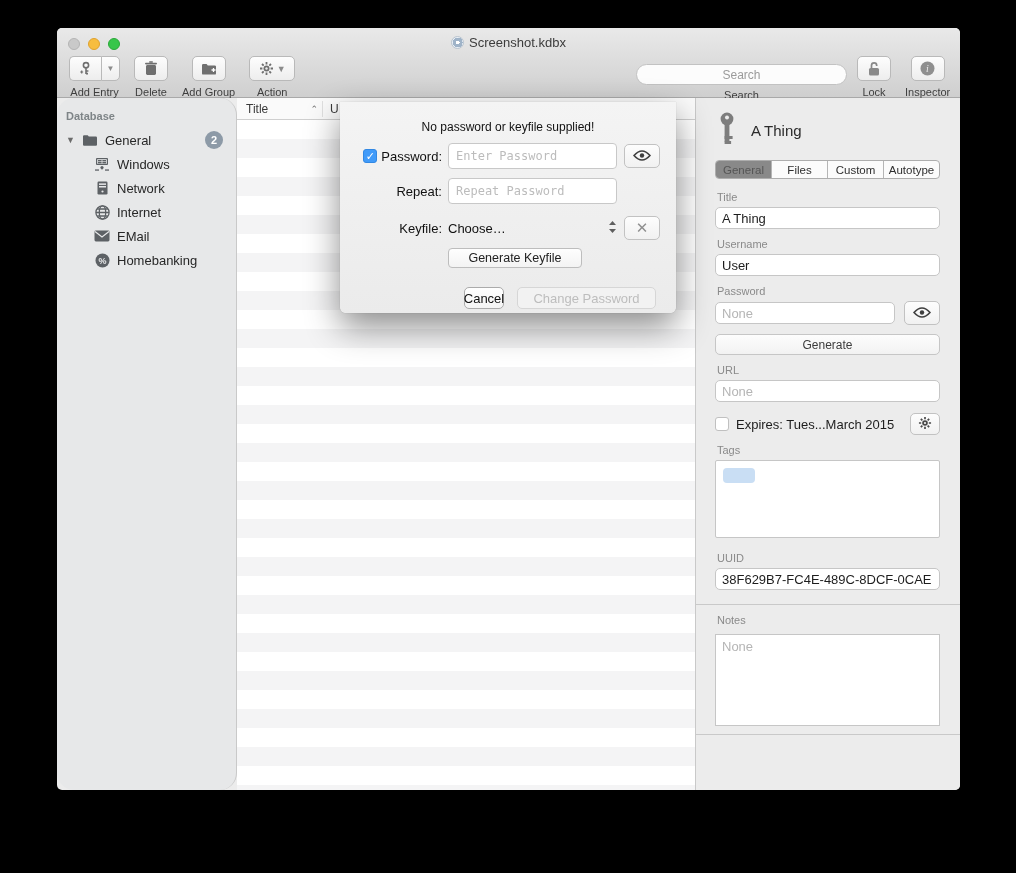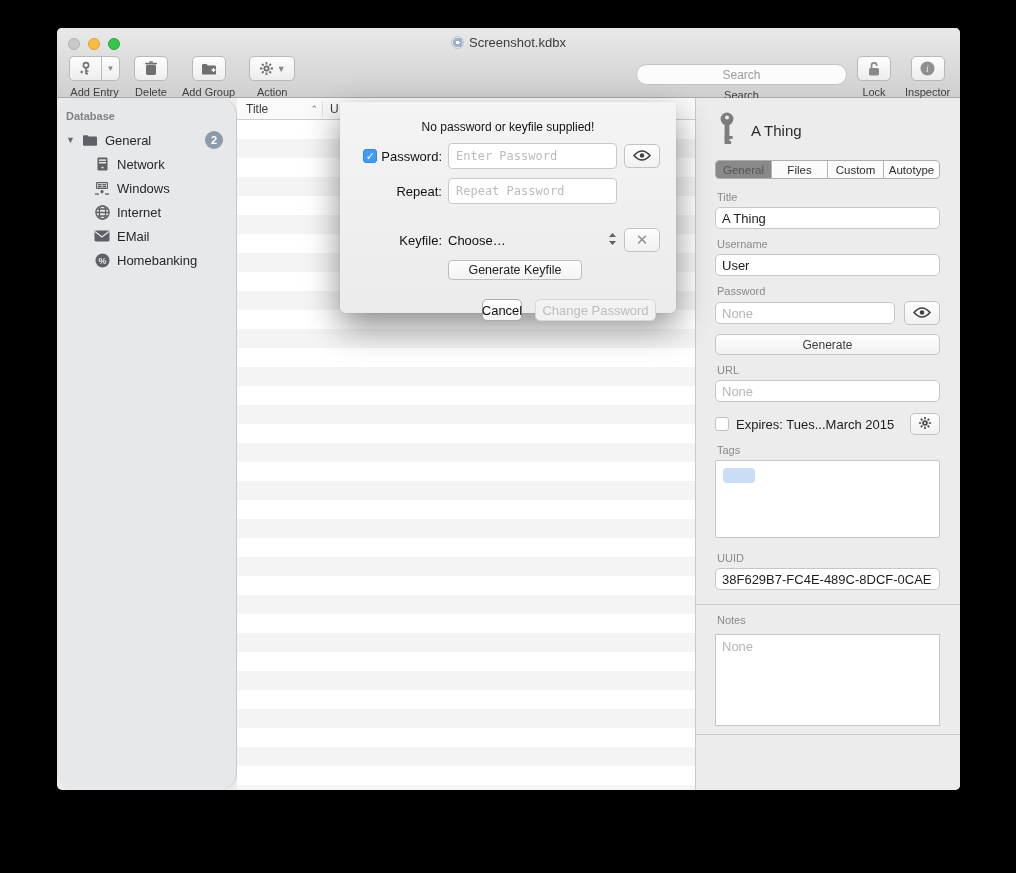--- a/index.html
+++ b/index.html
@@ -105,21 +105,21 @@
     font-family:"DejaVu Sans Mono", monospace; font-size:12px; color:#1d1d1d; padding:0 7px; outline:none; }
   .dfield::placeholder { color:#bcbcbc; }
   .dside { margin-left:7px; }
   .popup { width:169px; margin-left:6px; display:flex; align-items:center; justify-content:space-between; color:#111; }
   .stepper { color:#5e5e5e; }
   .gen-key { width:134px; margin:8px 0 0 108px; height:20px; border:1px solid #bdbdbd; border-radius:4px;
     background:linear-gradient(#fefefe,#f3f3f3); font-size:12.5px; color:#222; display:flex; align-items:center; justify-content:center; }
   .sheet-actions { display:flex; justify-content:flex-end; gap:13px; margin:19px 20px 0 0; }
   .btn { height:22px; border-radius:5px; font-size:13px; display:flex; align-items:center; justify-content:center; }
   .btn.cancel { width:40px; border:1px solid #ababab; background:linear-gradient(#ffffff,#f4f4f4); color:#111; }
-  .btn.disabled { width:121px; border:1px solid #d6d6d6; background:#f2f2f2; color:#bdbdbd; }
+  .btn.disabled { width:139px; border:1px solid #d6d6d6; background:#f2f2f2; color:#bdbdbd; }
 </style>
 </head>
 <body>
 
 <div class="stage">
   <div class="window">
 
     <div class="chrome">
       <div class="traffic">
         <span class="light close"></span>
@@ -239,52 +239,52 @@
             <svg width="16" height="13" viewBox="0 0 16 13">
                 <path d="M1 2.4 q0-1.1 1.1-1.1 h3.6 l1.1 1.3 h7.1 q1.1 0 1.1 1.1 v7 q0 1.1-1.1 1.1 H2.1 Q1 11.8 1 10.7 Z" fill="#5d6165"></path>
               </svg>
           </span>
           <span>General</span>
           <span class="badge">2</span>
         </div>
 
         <div class="side-row child">
           <span class="sicon">
-            <svg width="11" height="14" viewBox="0 0 11 14">
-                <rect x="0.5" y="0.5" width="10" height="13" rx="1.2" fill="#5d6165"></rect>
-                <rect x="2" y="2.4" width="7" height="1.5" fill="#e7e8e9"></rect>
-                <rect x="2" y="5" width="7" height="1.5" fill="#e7e8e9"></rect>
-                <circle cx="5.5" cy="10.5" r="1.1" fill="#e7e8e9"></circle>
-              </svg>
-          </span>
-          <span>Network</span>
-        </div>
-
-        <div class="side-row child">
-          <span class="sicon">
             <svg width="16" height="14" viewBox="0 0 16 14">
                 <g fill="#5d6165">
                   <rect x="2" y="1" width="12" height="7" rx="1"></rect>
                   <rect x="3.2" y="2.2" width="9.6" height="4.6" fill="#e7e8e9"></rect>
                   <rect x="4" y="3" width="3.6" height="1.4"></rect>
                   <rect x="8.4" y="3" width="3.6" height="1.4"></rect>
                   <rect x="4" y="5" width="3.6" height="1.4"></rect>
                   <rect x="8.4" y="5" width="3.6" height="1.4"></rect>
                   <circle cx="8" cy="10.5" r="1.6"></circle>
                   <rect x="1" y="12.4" width="4" height="1.3"></rect>
                   <rect x="11" y="12.4" width="4" height="1.3"></rect>
                   <rect x="7.4" y="10.5" width="1.2" height="2"></rect>
                 </g>
               </svg>
           </span>
           <span>Windows</span>
         </div>
 
         <div class="side-row child">
           <span class="sicon">
+            <svg width="11" height="14" viewBox="0 0 11 14">
+                <rect x="0.5" y="0.5" width="10" height="13" rx="1.2" fill="#5d6165"></rect>
+                <rect x="2" y="2.4" width="7" height="1.5" fill="#e7e8e9"></rect>
+                <rect x="2" y="5" width="7" height="1.5" fill="#e7e8e9"></rect>
+                <circle cx="5.5" cy="10.5" r="1.1" fill="#e7e8e9"></circle>
+              </svg>
+          </span>
+          <span>Network</span>
+        </div>
+
+        <div class="side-row child">
+          <span class="sicon">
             <svg width="15" height="15" viewBox="0 0 15 15">
                 <g fill="none" stroke="#5d6165" stroke-width="1.3">
                   <circle cx="7.5" cy="7.5" r="6.6"></circle>
                   <ellipse cx="7.5" cy="7.5" rx="3.2" ry="6.6"></ellipse>
                   <path d="M1 7.5 h13 M2.2 4 h10.6 M2.2 11 h10.6"></path>
                 </g>
               </svg>
           </span>
           <span>Internet</span>
         </div>
@@ -419,21 +419,21 @@
               </svg>
           </span>
         </div>
       </div>
 
       <div class="drow">
         <div class="dlabel">Repeat:</div>
         <input class="dfield" placeholder="Repeat Password" style="">
       </div>
 
-      <div class="drow" style="margin-top:24px;">
+      <div class="drow" style="margin-top:12px;">
         <div class="dlabel">Keyfile:</div>
         <div class="popup">
           <span>Choose…</span>
           <span class="stepper">
             <svg width="9" height="14" viewBox="0 0 9 14">
                 <path d="M4.5 1 8 5 H1 Z" fill="#5e5e5e"></path>
                 <path d="M4.5 13 1 9 h7 Z" fill="#5e5e5e"></path>
               </svg>
           </span>
         </div>

